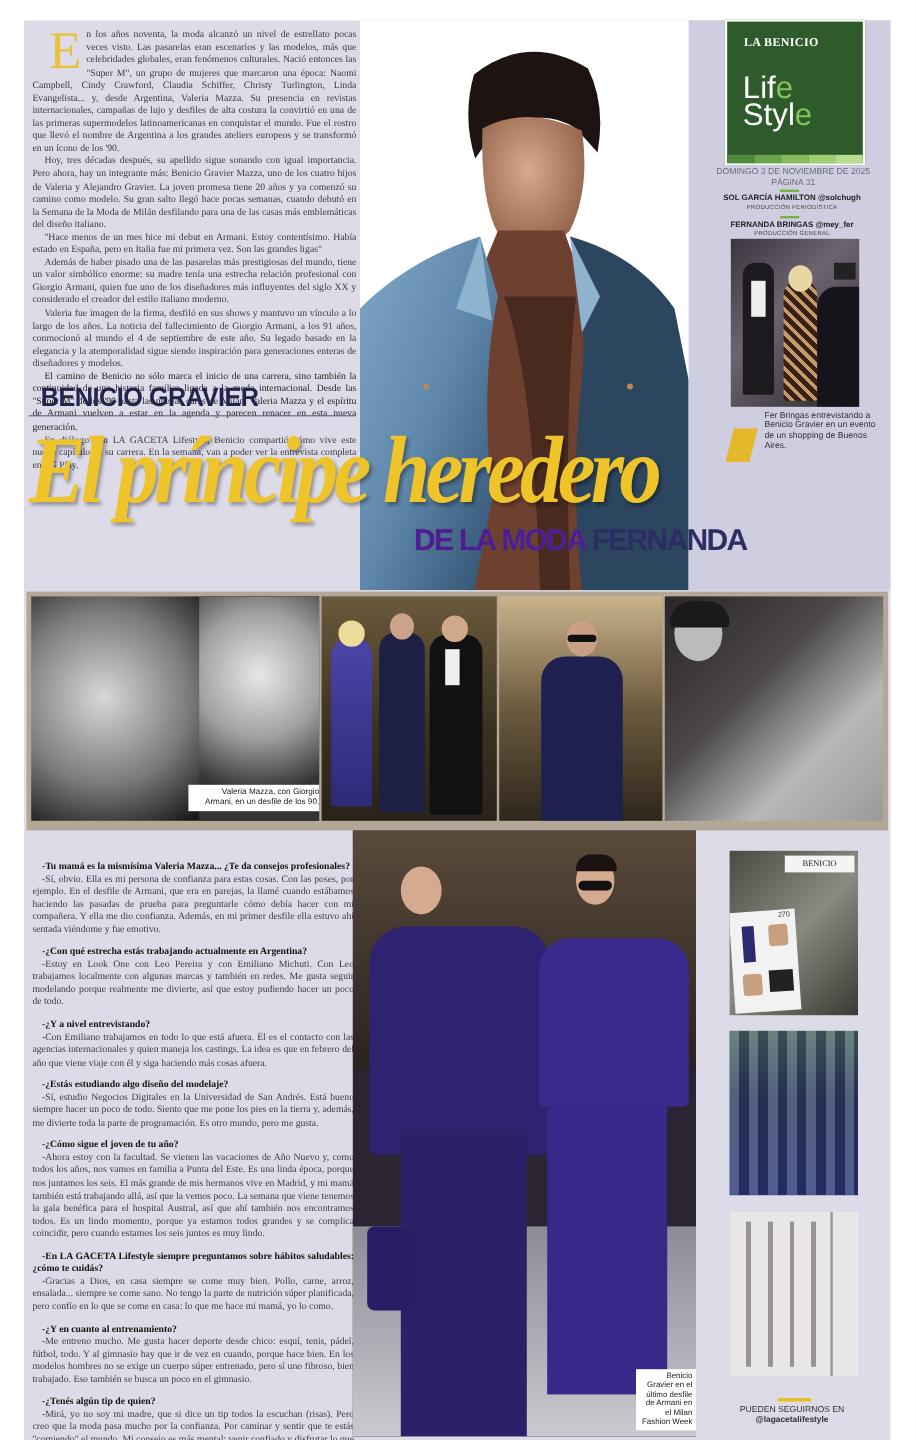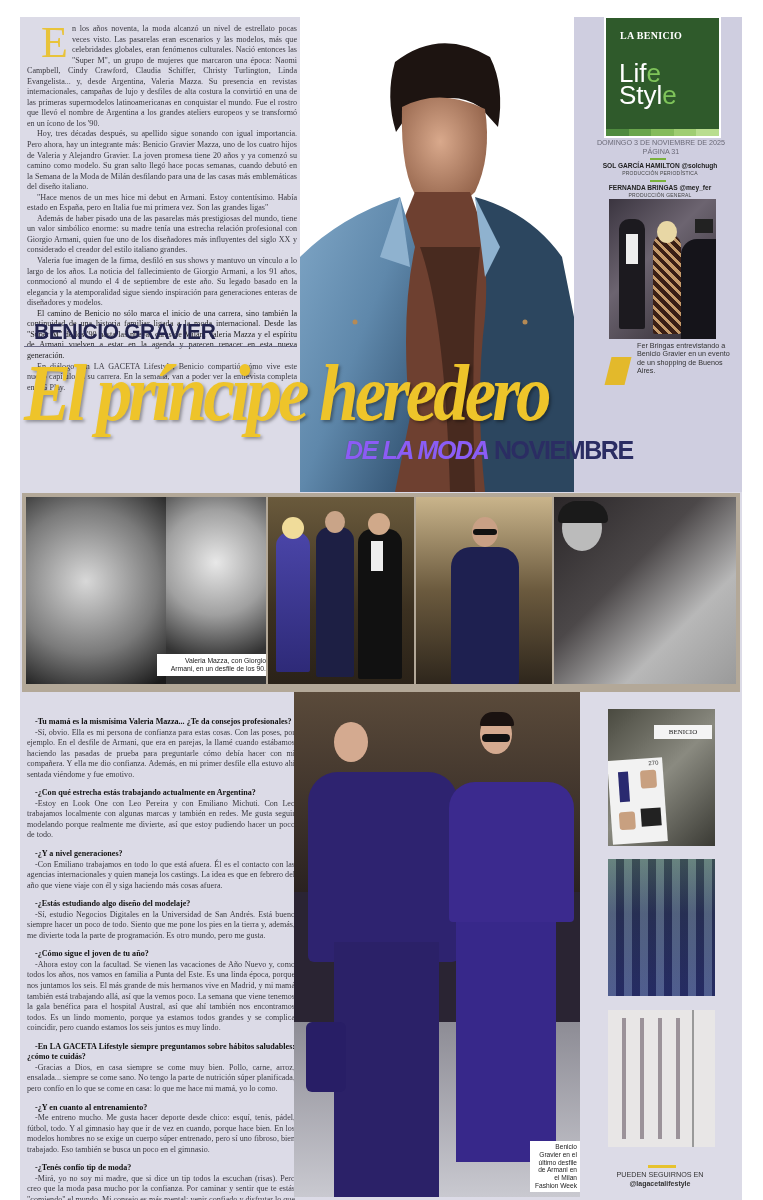--- a/index.html
+++ b/index.html
@@ -26,21 +26,21 @@
   .credit .nm{font-size:6.6px;font-weight:bold;color:#222;line-height:8px;}
   .credit .rl{font-size:5px;color:#444;line-height:6px;letter-spacing:.2px;}
   .photo{position:absolute;overflow:hidden;}
   .caption-side{position:absolute;left:637px;top:342px;width:100px;font-family:"Liberation Sans",sans-serif;font-size:7.2px;line-height:8.4px;color:#333;}
   .yellow-slash{position:absolute;left:608px;top:357px;width:20px;height:28px;background:#e3b92b;transform:skewX(-14deg);}
   
   .kicker{position:absolute;left:34px;top:320px;font-family:"Liberation Sans",sans-serif;font-weight:900;font-size:21px;letter-spacing:-.4px;color:#23244e;transform:scaleY(1.05);}
   .kicker-rule{position:absolute;left:24px;top:346px;width:272px;height:1px;background:#6a6a86;}
   .headline{position:absolute;left:24px;top:348px;font-family:"Liberation Serif",serif;font-style:italic;font-weight:bold;font-size:71px;letter-spacing:-4px;color:#eec42a;text-shadow:2px 2px 3px rgba(0,0,0,.35);white-space:nowrap;transform:scaleY(1.12);transform-origin:left top;}
   .subhead{position:absolute;left:345px;top:436px;font-family:"Liberation Sans",sans-serif;font-weight:900;font-size:25px;letter-spacing:-1.4px;white-space:nowrap;}
-  .subhead .w{color:#8b5cf6;text-shadow:0 0 1px #555;font-style:italic;}
+  .subhead .w{color:#4c1d95;text-shadow:0 0 1px #555;}
   .subhead .n{color:#2b2d63;}
   
   .strip{position:absolute;left:22px;top:493px;width:718px;height:199px;background:#b3a898;}
   .strip .cell{position:absolute;top:4px;height:187px;overflow:hidden;}
   .strip-cap{position:absolute;left:131px;top:157px;width:106px;background:#ffffff;font-family:"Liberation Sans",sans-serif;font-size:6.8px;line-height:8px;text-align:right;color:#222;padding:3px 3px;}
   
   .interview{position:absolute;left:27px;top:717px;width:268px;font-size:8.1px;line-height:10.55px;text-align:justify;color:#3a3940;}
   .qa{margin:0 0 8px 0;}
   .qa .q{font-weight:bold;color:#111;text-indent:8px;margin:0;}
   .qa .a{text-indent:8px;margin:0;}
@@ -53,21 +53,21 @@
 </style>
 </head>
 <body>
 
 <div class="page"></div>
 
 <div class="intro">
   <p class="first"><span class="dropcap">E</span><span>n los años noventa, la moda alcanzó un nivel de estrellato pocas veces visto. Las pasarelas eran escenarios y las modelos, más que celebridades globales, eran fenómenos culturales. Nació entonces las "Super M", un grupo de mujeres que marcaron una época: Naomi Campbell, Cindy Crawford, Claudia Schiffer, Christy Turlington, Linda Evangelista... y, desde Argentina, Valeria Mazza. Su presencia en revistas internacionales, campañas de lujo y desfiles de alta costura la convirtió en una de las primeras supermodelos latinoamericanas en conquistar el mundo. Fue el rostro que llevó el nombre de Argentina a los grandes ateliers europeos y se transformó en un ícono de los '90.</span></p>
   <p>Hoy, tres décadas después, su apellido sigue sonando con igual importancia. Pero ahora, hay un integrante más: Benicio Gravier Mazza, uno de los cuatro hijos de Valeria y Alejandro Gravier. La joven promesa tiene 20 años y ya comenzó su camino como modelo. Su gran salto llegó hace pocas semanas, cuando debutó en la Semana de la Moda de Milán desfilando para una de las casas más emblemáticas del diseño italiano.</p>
   <p>"Hace menos de un mes hice mi debut en Armani. Estoy contentísimo. Había estado en España, pero en Italia fue mi primera vez. Son las grandes ligas"</p>
-  <p>Además de haber pisado una de las pasarelas más prestigiosas del mundo, tiene un valor simbólico enorme: su madre tenía una estrecha relación profesional con Giorgio Armani, quien fue uno de los diseñadores más influyentes del siglo XX y considerado el creador del estilo italiano grandes.</p>
+  <p>Además de haber pisado una de las pasarelas más prestigiosas del mundo, tiene un valor simbólico enorme: su madre tenía una estrecha relación profesional con Giorgio Armani, quien fue uno de los diseñadores más influyentes del siglo XX y considerado el creador del estilo italiano moderno.</p>
   <p>Valeria fue imagen de la firma, desfiló en sus shows y mantuvo un vínculo a lo largo de los años. La noticia del fallecimiento de Giorgio Armani, a los 91 años, conmocionó al mundo el 4 de septiembre de este año. Su legado basado en la elegancia y la atemporalidad sigue siendo inspiración para generaciones enteras de diseñadores y modelos.</p>
   <p style="font-weight:normal;color:#222">El camino de Benicio no sólo marca el inicio de una carrera, sino también la continuidad de una historia familiar ligada a la moda internacional. Desde las "Súper M" de los '90 hasta las nuevas caras de Milán, Valeria Mazza y el espíritu de Armani vuelven a estar en la agenda y parecen renacer en esta nueva generación.</p>
   <p>En diálogo con LA GACETA Lifestyle, Benicio compartió cómo vive este nuevo capítulo en su carrera. En la semana, van a poder ver la entrevista completa en LG Play.</p>
 </div>
 
 <div class="hero">
   <svg width="274" height="475" viewBox="0 0 274 475">
     <defs>
       <linearGradient id="denim" x1="0" y1="0" x2="1" y2="1">
         <stop offset="0" stop-color="#7fa6c6"></stop>
@@ -136,21 +136,21 @@
   <div style="position:absolute;left:86px;top:20px;width:18px;height:14px;background:#222;"></div>
 </div>
 <div class="yellow-slash"></div>
 <div class="caption-side">Fer Bringas entrevistando a Benicio Gravier en un evento de un shopping de Buenos Aires.</div>
 
 <div class="kicker">BENICIO GRAVIER</div>
 <div class="kicker-rule"></div>
 <div class="headline">El príncipe heredero</div>
 <div class="subhead">
   <span class="w">DE LA MODA</span>
-  <span class="n">NOVIEMBRE</span>
+  <span class="n">FERNANDA</span>
 </div>
 
 <div class="strip">
   <div class="cell" style="left:4px;width:240px;background:radial-gradient(circle at 25% 45%,#d8d8d8,#7a7a7a 35%,#1a1a1a 60%);">
     <div style="position:absolute;left:140px;top:0;width:100px;height:187px;background:radial-gradient(circle at 50% 35%,#e8e8e8,#a0a0a0 40%,#333 75%);"></div>
     <div class="strip-cap">Valeria Mazza, con Giorgio Armani, en un desfile de los 90.</div>
   </div>
   <div class="cell" style="left:246px;width:146px;background:linear-gradient(180deg,#6a5a3c,#3b3020 60%,#2a2218);">
     <div style="position:absolute;left:8px;top:35px;width:34px;height:140px;background:linear-gradient(#4a45a8,#2e2a78);border-radius:14px 14px 2px 2px;"></div>
     <div style="position:absolute;left:14px;top:20px;width:22px;height:22px;border-radius:50%;background:#f0dc9a;"></div>
@@ -174,41 +174,41 @@
 <div class="interview">
   <div class="qa">
       <p class="q">-Tu mamá es la mismísima Valeria Mazza... ¿Te da consejos profesionales?</p>
       <p class="a">-Sí, obvio. Ella es mi persona de confianza para estas cosas. Con las poses, por ejemplo. En el desfile de Armani, que era en parejas, la llamé cuando estábamos haciendo las pasadas de prueba para preguntarle cómo debía hacer con mi compañera. Y ella me dio confianza. Además, en mi primer desfile ella estuvo ahí sentada viéndome y fue emotivo.</p>
     </div>
   <div class="qa">
       <p class="q">-¿Con qué estrecha estás trabajando actualmente en Argentina?</p>
       <p class="a">-Estoy en Look One con Leo Pereira y con Emiliano Michuti. Con Leo trabajamos localmente con algunas marcas y también en redes. Me gusta seguir modelando porque realmente me divierte, así que estoy pudiendo hacer un poco de todo.</p>
     </div>
   <div class="qa">
-      <p class="q">-¿Y a nivel generaciones?</p>
+      <p class="q">-¿Y a nivel entrevistando?</p>
       <p class="a">-Con Emiliano trabajamos en todo lo que está afuera. Él es el contacto con las agencias internacionales y quien maneja los castings. La idea es que en febrero del año que viene viaje con él y siga haciendo más cosas afuera.</p>
     </div>
   <div class="qa">
       <p class="q">-¿Estás estudiando algo diseño del modelaje?</p>
       <p class="a">-Sí, estudio Negocios Digitales en la Universidad de San Andrés. Está bueno siempre hacer un poco de todo. Siento que me pone los pies en la tierra y, además, me divierte toda la parte de programación. Es otro mundo, pero me gusta.</p>
     </div>
   <div class="qa">
       <p class="q">-¿Cómo sigue el joven de tu año?</p>
       <p class="a">-Ahora estoy con la facultad. Se vienen las vacaciones de Año Nuevo y, como todos los años, nos vamos en familia a Punta del Este. Es una linda época, porque nos juntamos los seis. El más grande de mis hermanos vive en Madrid, y mi mamá también está trabajando allá, así que la vemos poco. La semana que viene tenemos la gala benéfica para el hospital Austral, así que ahí también nos encontramos todos. Es un lindo momento, porque ya estamos todos grandes y se complica coincidir, pero cuando estamos los seis juntos es muy lindo.</p>
     </div>
   <div class="qa">
       <p class="q">-En LA GACETA Lifestyle siempre preguntamos sobre hábitos saludables: ¿cómo te cuidás?</p>
       <p class="a">-Gracias a Dios, en casa siempre se come muy bien. Pollo, carne, arroz, ensalada... siempre se come sano. No tengo la parte de nutrición súper planificada, pero confío en lo que se come en casa: lo que me hace mi mamá, yo lo como.</p>
     </div>
   <div class="qa">
       <p class="q">-¿Y en cuanto al entrenamiento?</p>
       <p class="a">-Me entreno mucho. Me gusta hacer deporte desde chico: esquí, tenis, pádel, fútbol, todo. Y al gimnasio hay que ir de vez en cuando, porque hace bien. En los modelos hombres no se exige un cuerpo súper entrenado, pero sí uno fibroso, bien trabajado. Eso también se busca un poco en el gimnasio.</p>
     </div>
   <div class="qa">
-      <p class="q">-¿Tenés confío tip de moda?</p>
+      <p class="q">-¿Tenés algún tip de quien?</p>
       <p class="a">-Mirá, yo no soy mi madre, que si dice un tip todos la escuchan (risas). Pero creo que la moda pasa mucho por la confianza. Por caminar y sentir que te estás "comiendo" el mundo. Mi consejo es más mental: venir confiado y disfrutar lo que estás haciendo.</p>
     </div>
 
 </div>
 
 <div class="runway">
   <div style="position:absolute;left:0;top:0;width:286px;height:200px;background:linear-gradient(180deg,#5a4a3a,#2a2220);"></div>
   <div style="position:absolute;left:0;top:330px;width:286px;height:175px;background:linear-gradient(180deg,#8d8c95,#c9c9d0);"></div>
 
   <div style="position:absolute;left:40px;top:30px;width:34px;height:40px;border-radius:50%;background:#d4aa90;"></div>
@@ -218,21 +218,21 @@
 
   <div style="position:absolute;left:186px;top:22px;width:32px;height:40px;border-radius:50%;background:#d4aa90;"></div>
   <div style="position:absolute;left:186px;top:20px;width:34px;height:14px;border-radius:16px 16px 2px 2px;background:#1a1210;"></div>
   <div style="position:absolute;left:188px;top:42px;width:28px;height:8px;border-radius:4px;background:#111;"></div>
   <div style="position:absolute;left:155px;top:90px;width:125px;height:140px;background:#3b2a8e;border-radius:26px 26px 4px 4px;"></div>
   <div style="position:absolute;left:162px;top:230px;width:100px;height:240px;background:#37288a;"></div>
 </div>
 <div class="runway-cap">Benicio Gravier en el último desfile de Armani en el Milan Fashion Week</div>
 
 <div class="photo" style="left:608px;top:709px;width:107px;height:137px;background:linear-gradient(135deg,#4a4a40,#8a8a80 50%,#3a3a34);">
-  <div style="position:absolute;left:46px;top:16px;width:58px;height:14px;background:#f4f4f4;font-family:'Liberation Serif',serif;font-size:7px;text-align:center;line-height:14px;color:#222;">BENICIO</div>
+  <div style="position:absolute;left:46px;top:4px;width:58px;height:14px;background:#f4f4f4;font-family:'Liberation Serif',serif;font-size:7px;text-align:center;line-height:14px;color:#222;">BENICIO</div>
   <div style="position:absolute;left:2px;top:50px;width:55px;height:84px;background:#f2f2f2;transform:rotate(-4deg);">
     <div style="position:absolute;right:4px;top:2px;font-family:'Liberation Sans',sans-serif;font-size:6px;color:#333;">270</div>
     <div style="position:absolute;left:10px;top:12px;width:10px;height:30px;background:#2a2a70;"></div>
     <div style="position:absolute;left:32px;top:12px;width:16px;height:18px;background:#c8a080;border-radius:3px;"></div>
     <div style="position:absolute;left:8px;top:52px;width:16px;height:18px;background:#c8a080;border-radius:3px;"></div>
     <div style="position:absolute;left:30px;top:50px;width:20px;height:18px;background:#222;"></div>
   </div>
 </div>
 <div class="photo" style="left:608px;top:859px;width:107px;height:137px;background:linear-gradient(180deg,#4f6f58,#2d3a56 40%,#2a3470);">
   <div style="position:absolute;inset:0;background:repeating-linear-gradient(90deg,rgba(150,170,200,.35) 0 8px,rgba(30,30,80,.4) 8px 16px);"></div>

